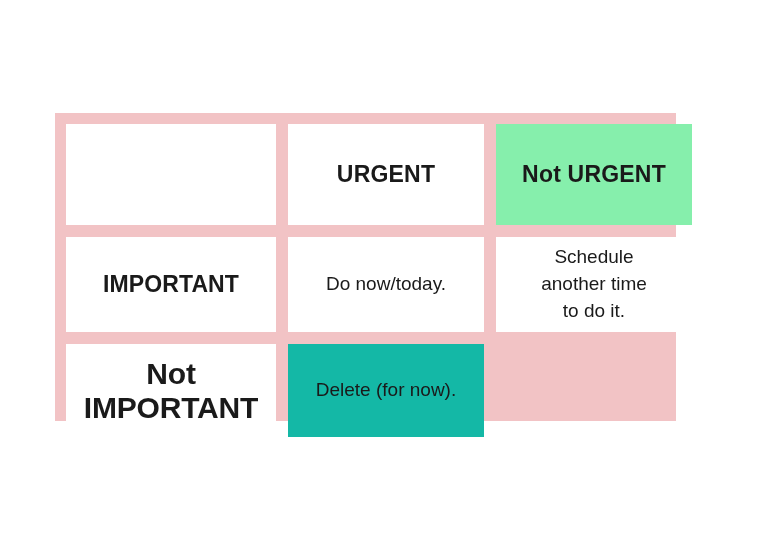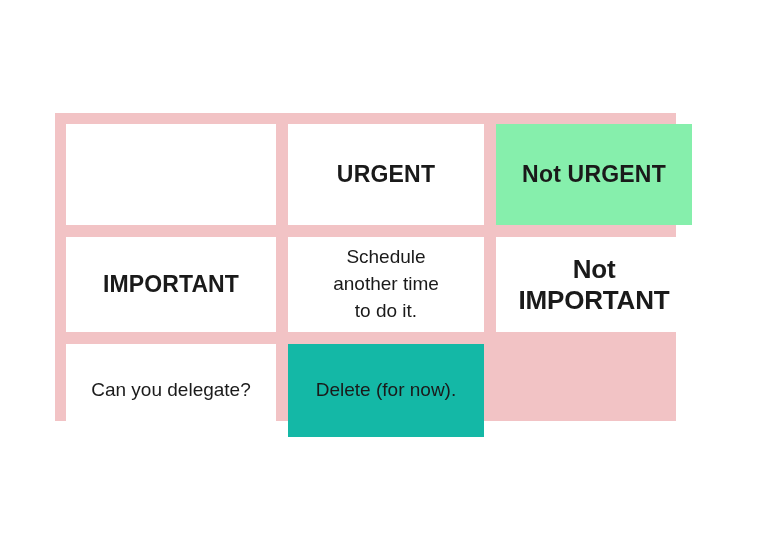--- a/index.html
+++ b/index.html
@@ -59,21 +59,21 @@
   }
 
   
   .cell.row-head {
     font-weight: 700;
     font-size: 23px;
     letter-spacing: 0.1px;
     text-align: center;
   }
   .cell.row-head.tight {
-    font-size: 26px;
+    font-size: 30px;
     letter-spacing: -0.2px;
   }
 
   
   .cell.body {
     font-weight: 400;
     font-size: 19px;
     line-height: 1.42;
   }
 
@@ -93,25 +93,25 @@
   <div id="matrix" style="background: rgb(242, 195, 197);">
 
     <div class="cell empty" style="background: rgb(255, 255, 255); color: rgb(26, 26, 26);"></div>
 
     <div class="cell col-head" style="background: rgb(255, 255, 255); color: rgb(26, 26, 26);">URGENT</div>
 
     <div class="cell col-head" style="background: #86efac; color: rgb(26, 26, 26);">Not URGENT</div>
 
     <div class="cell row-head" style="background: rgb(255, 255, 255); color: rgb(26, 26, 26);">IMPORTANT</div>
 
+    <div class="cell body" style="background: rgb(255, 255, 255); color: rgb(26, 26, 26);">Do now/today.</div>
 
     <div class="cell body multiline" style="background: rgb(255, 255, 255); color: rgb(26, 26, 26);">Schedule
 another time
 to do it.</div>
 
     <div class="cell row-head tight" style="background: rgb(255, 255, 255); color: rgb(26, 26, 26);">Not IMPORTANT</div>
 
-    <div class="cell body" style="background: rgb(255, 255, 255); color: rgb(26, 26, 26);">Can you delegate?</div>
 
     <div class="cell body" style="background: #14b8a6; color: rgb(26, 26, 26);">Delete (for now).</div>
 
   </div>
 </div>
 
 </body></html>

